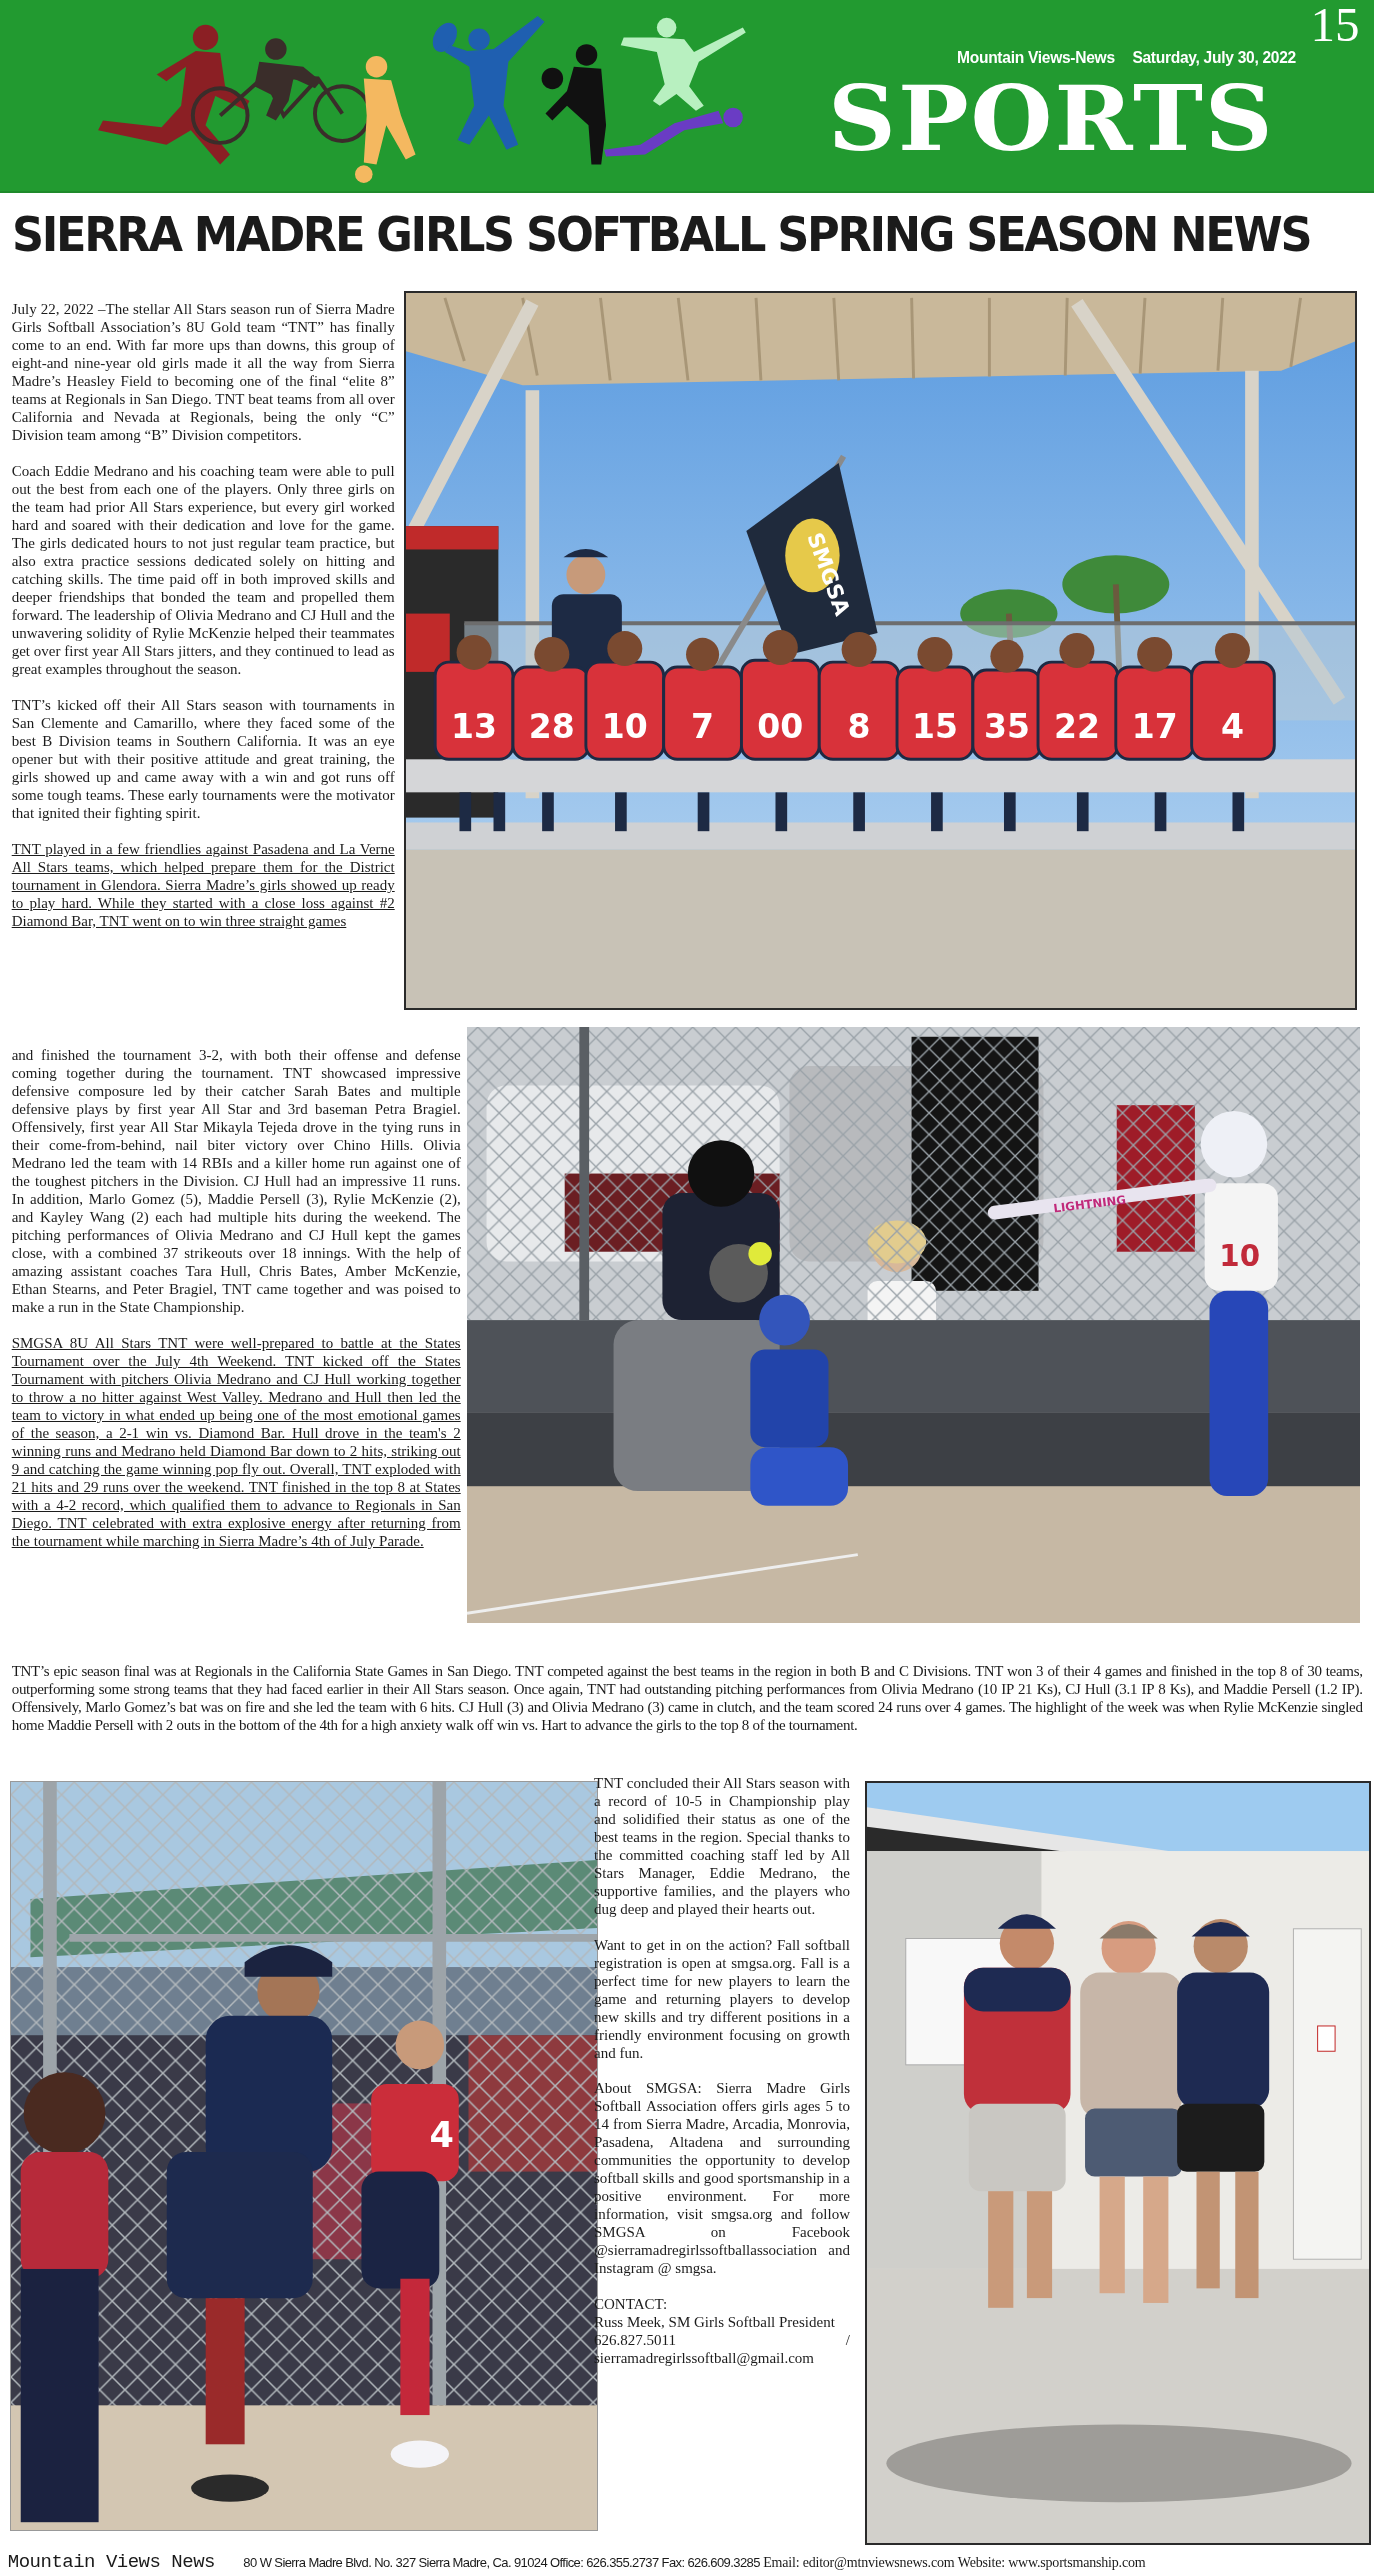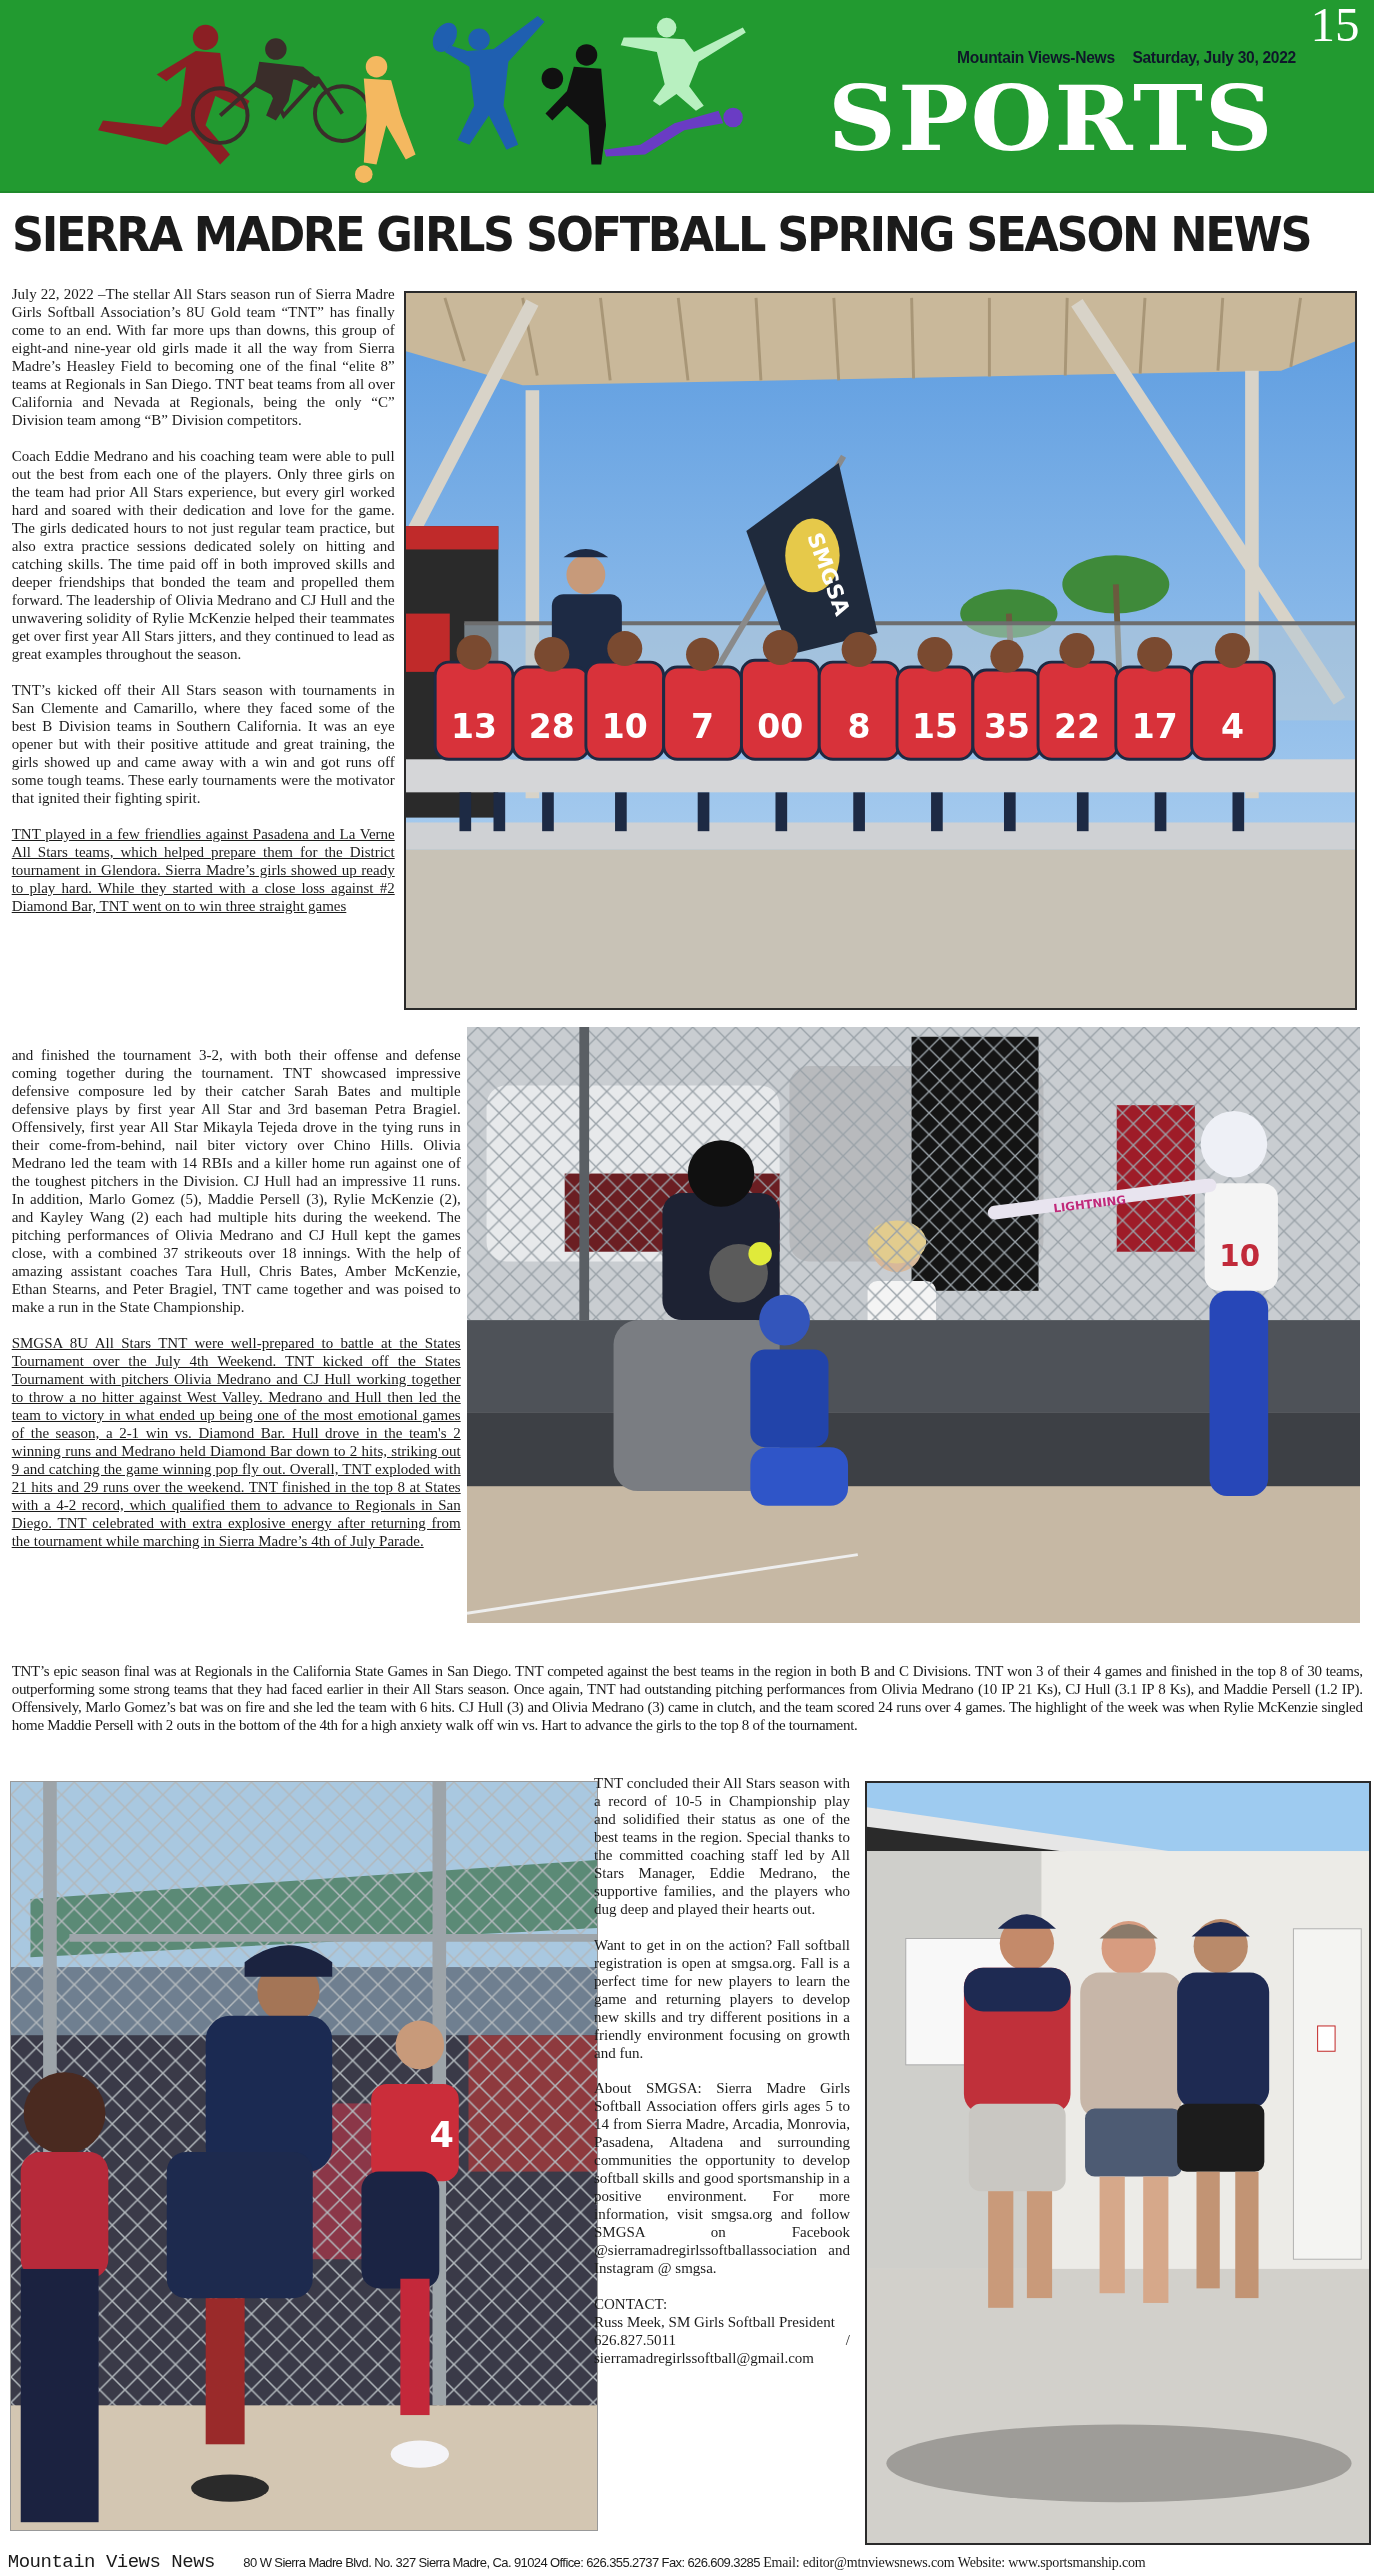--- a/index.html
+++ b/index.html
@@ -11,21 +11,21 @@
     position: absolute; left: 0; top: 0; width: 1375px; height: 193px;
     background: #229a30; border-bottom: 2px solid #1e8a2b;
   }
   .page-number {
     position: absolute; right: 15.6px; top: 0px;
     font-family: "Liberation Serif", serif; font-size: 49px; color: #ffffff; line-height: 1;
   }
   .paper-info {
     position: absolute; left: 957px; top: 49px; width: 371px;
     font-family: "Liberation Sans", sans-serif; font-weight: bold; font-size: 15.6px;
-    color: #0f172a; letter-spacing: -0.3px; white-space: nowrap;
+    color: #ffffff; letter-spacing: -0.3px; white-space: nowrap;
   }
   .paper-info span + span { margin-left: 17.6px; }
   .section-title {
     position: absolute; left: 828px; top: 72px;
     font-family: "DejaVu Serif", serif; font-weight: bold; font-size: 94px;
     color: #ffffff; letter-spacing: 2px; line-height: 1; transform: scaleY(0.95);
   }
   .silhouettes { position: absolute; left: 59px; top: 7.8px; width: 762px; height: 176px; }
 
   
@@ -36,21 +36,21 @@
     transform: scaleX(0.93); transform-origin: left center;
   }
 
   
   .col-text {
     position: absolute; font-size: 15px; line-height: 18px; text-align: justify;
     color: #1c1c1c; hyphens: auto;
   }
   .col-text p { margin-bottom: 18px; }
   .col-text p:last-child { margin-bottom: 0; text-decoration: underline; }
-  .col-left-top { left: 11.7px; top: 285px; width: 383px; }
+  .col-left-top { left: 11.7px; top: 300px; width: 383px; }
   .col-left-mid { left: 11.7px; top: 1046px; width: 449px; }
   .wide-text {
     position: absolute; left: 11.7px; top: 1662px; width: 1351px;
     font-size: 15px; line-height: 18px; text-align: justify; letter-spacing: -0.3px;
   }
   .col-right-text { left: 594px; top: 1774px; width: 256px; font-size: 15px; line-height: 18px; }
   .col-right-text p { margin-bottom: 17.6px; }
   .contact-lines span { display: block; }
 
   

